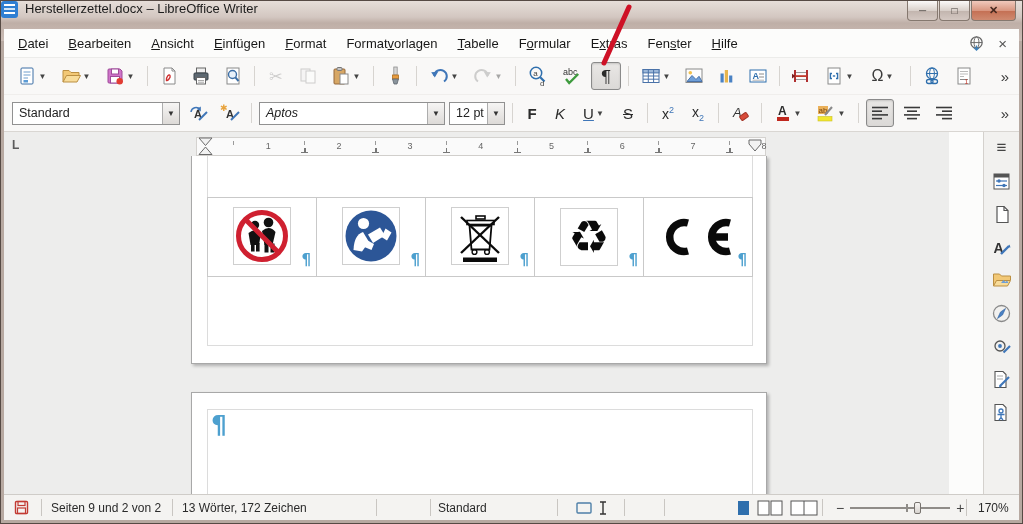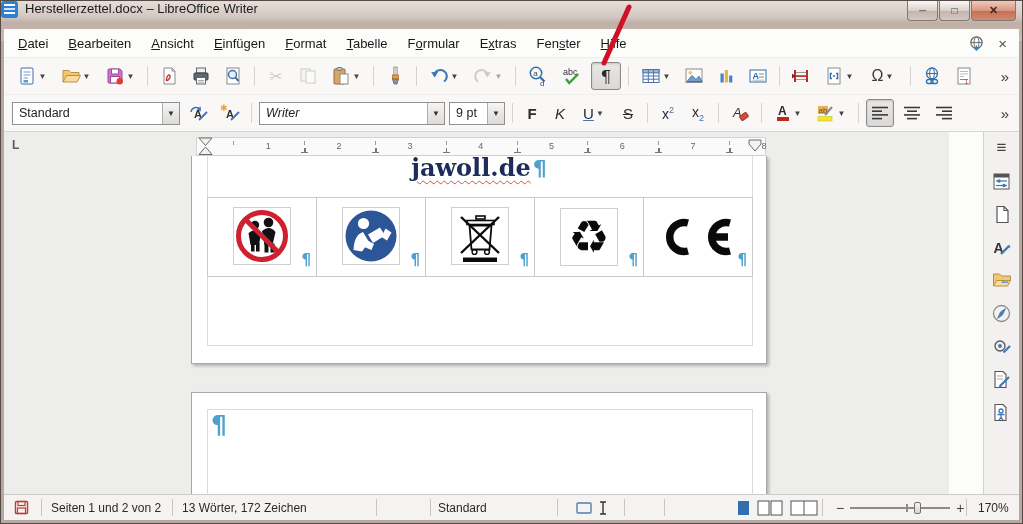--- a/index.html
+++ b/index.html
@@ -146,20 +146,21 @@
 
   <div class="content">
 
     <div class="menubar">
       <span id="menu-items" style="display:flex;align-items:center;">
           <span class="mi"><u>D</u>atei</span>
           <span class="mi"><u>B</u>earbeiten</span>
           <span class="mi"><u>A</u>nsicht</span>
           <span class="mi"><u>E</u>infügen</span>
           <span class="mi"><u>F</u>ormat</span>
+          <span class="mi">Format<u>v</u>orlagen</span>
           <span class="mi"><u>T</u>abelle</span>
           <span class="mi">F<u>o</u>rmular</span>
           <span class="mi">E<u>x</u>tras</span>
           <span class="mi">Fen<u>s</u>ter</span>
           <span class="mi"><u>H</u>ilfe</span>
         </span>
       <span class="menubar-right">
         <span class="sbi">
           <svg width="17" height="17" viewBox="0 0 18 18">
               <circle cx="9" cy="8" r="6" fill="none" stroke="#666" stroke-width="1.3"></circle>
@@ -379,25 +380,25 @@
       </div>
       <div class="tbtn">
         <svg width="22" height="20" viewBox="0 0 22 20">
             <text x="1" y="8" font-size="9" fill="#e8a33d">✱</text>
             <text x="7" y="15" font-size="11" fill="#333" font-weight="bold">A</text>
             <line x1="12" y1="17" x2="20" y2="9" stroke="#3f76b8" stroke-width="2"></line>
           </svg>
       </div>
       <div class="sep"></div>
       <div class="combo" style="width:186px;">
-        <span class="val" style="font-style:italic;">Writer</span>
+        <span class="val" style="font-style:italic;">Aptos</span>
         <span class="cdd">▼</span>
       </div>
       <div class="combo" style="width:56px;">
-        <span class="val">9 pt</span>
+        <span class="val">12 pt</span>
         <span class="cdd">▼</span>
       </div>
       <div class="sep"></div>
       <div class="tbtn" style="min-width:24px;">
           <span class="fmt-letter" style="font-weight:bold;">F</span>
         </div>
       <div class="tbtn" style="min-width:24px;">
           <span class="fmt-letter" style="font-style:italic;">K</span>
         </div>
       <div class="tbtn withdd" style="min-width:36px;">
@@ -475,23 +476,20 @@
             <polygon points="1,1 14,1 7.5,8.5" fill="#f2f2f2" stroke="#6a6a6a"></polygon>
             <polygon points="1,17.5 14,17.5 7.5,10" fill="#f2f2f2" stroke="#6a6a6a"></polygon>
           </svg>
         <svg class="ind-right" width="15" height="14">
             <polygon points="1,1 13,1 13,5 7,12 1,5" fill="#f2f2f2" stroke="#6a6a6a"></polygon>
           </svg>
       </div>
 
       <div class="page page1">
         <div class="boundary1"></div>
-        <div class="heading-line">
-          <span class="heading-text">jawoll.de</span><span class="pilcrow heading-pilcrow">¶</span>
-        </div>
         <table class="doc-table">
           <tbody>
               <tr>
             <td class="icon-cell">
               <span class="icon-frame">
                 <svg width="54" height="54" viewBox="0 0 54 54">
                       <circle cx="20" cy="16" r="4.2" fill="#111"></circle>
                       <circle cx="33.5" cy="13.5" r="4.8" fill="#111"></circle>
                       <path d="M13.5,24 q6.5,-5.5 12.5,0 l-2,12 h-8.5 z" fill="#111"></path>
                       <path d="M27,22 q7.5,-6.5 13.5,1 l-3,13 h-8 z" fill="#111"></path>
@@ -626,21 +624,21 @@
 
     <div class="statusbar">
       <div class="sb-item" style="left:10px;">
         <svg width="15" height="15" viewBox="0 0 15 15">
             <rect x="1.5" y="1.5" width="12" height="12" rx="1" fill="none" stroke="#c23a32" stroke-width="1.4"></rect>
             <rect x="4" y="1.5" width="7" height="4" fill="none" stroke="#c23a32" stroke-width="1.2"></rect>
             <rect x="3.5" y="8" width="8" height="5.5" fill="none" stroke="#c23a32" stroke-width="1.2"></rect>
           </svg>
       </div>
       <div class="sb-sep" style="left:37px;"></div>
-      <div class="sb-item" style="left:47px;">Seiten 1 und 2 von 2</div>
+      <div class="sb-item" style="left:47px;">Seiten 9 und 2 von 2</div>
       <div class="sb-sep" style="left:168px;"></div>
       <div class="sb-item" style="left:178px;">13 Wörter, 172 Zeichen</div>
       <div class="sb-sep" style="left:372px;"></div>
       <div class="sb-sep" style="left:426px;"></div>
       <div class="sb-item" style="left:434px;">Standard</div>
       <div class="sb-sep" style="left:553px;"></div>
       <div class="sb-item" style="left:572px;">
         <svg width="34" height="16" viewBox="0 0 34 16">
             <rect x="1" y="3" width="14" height="10" rx="1" fill="none" stroke="#4d7fa8" stroke-width="1.4"></rect>
             <path d="M24,2 h6 M27,2 v12 M24,14 h6" stroke="#333" stroke-width="1.4" fill="none"></path>

